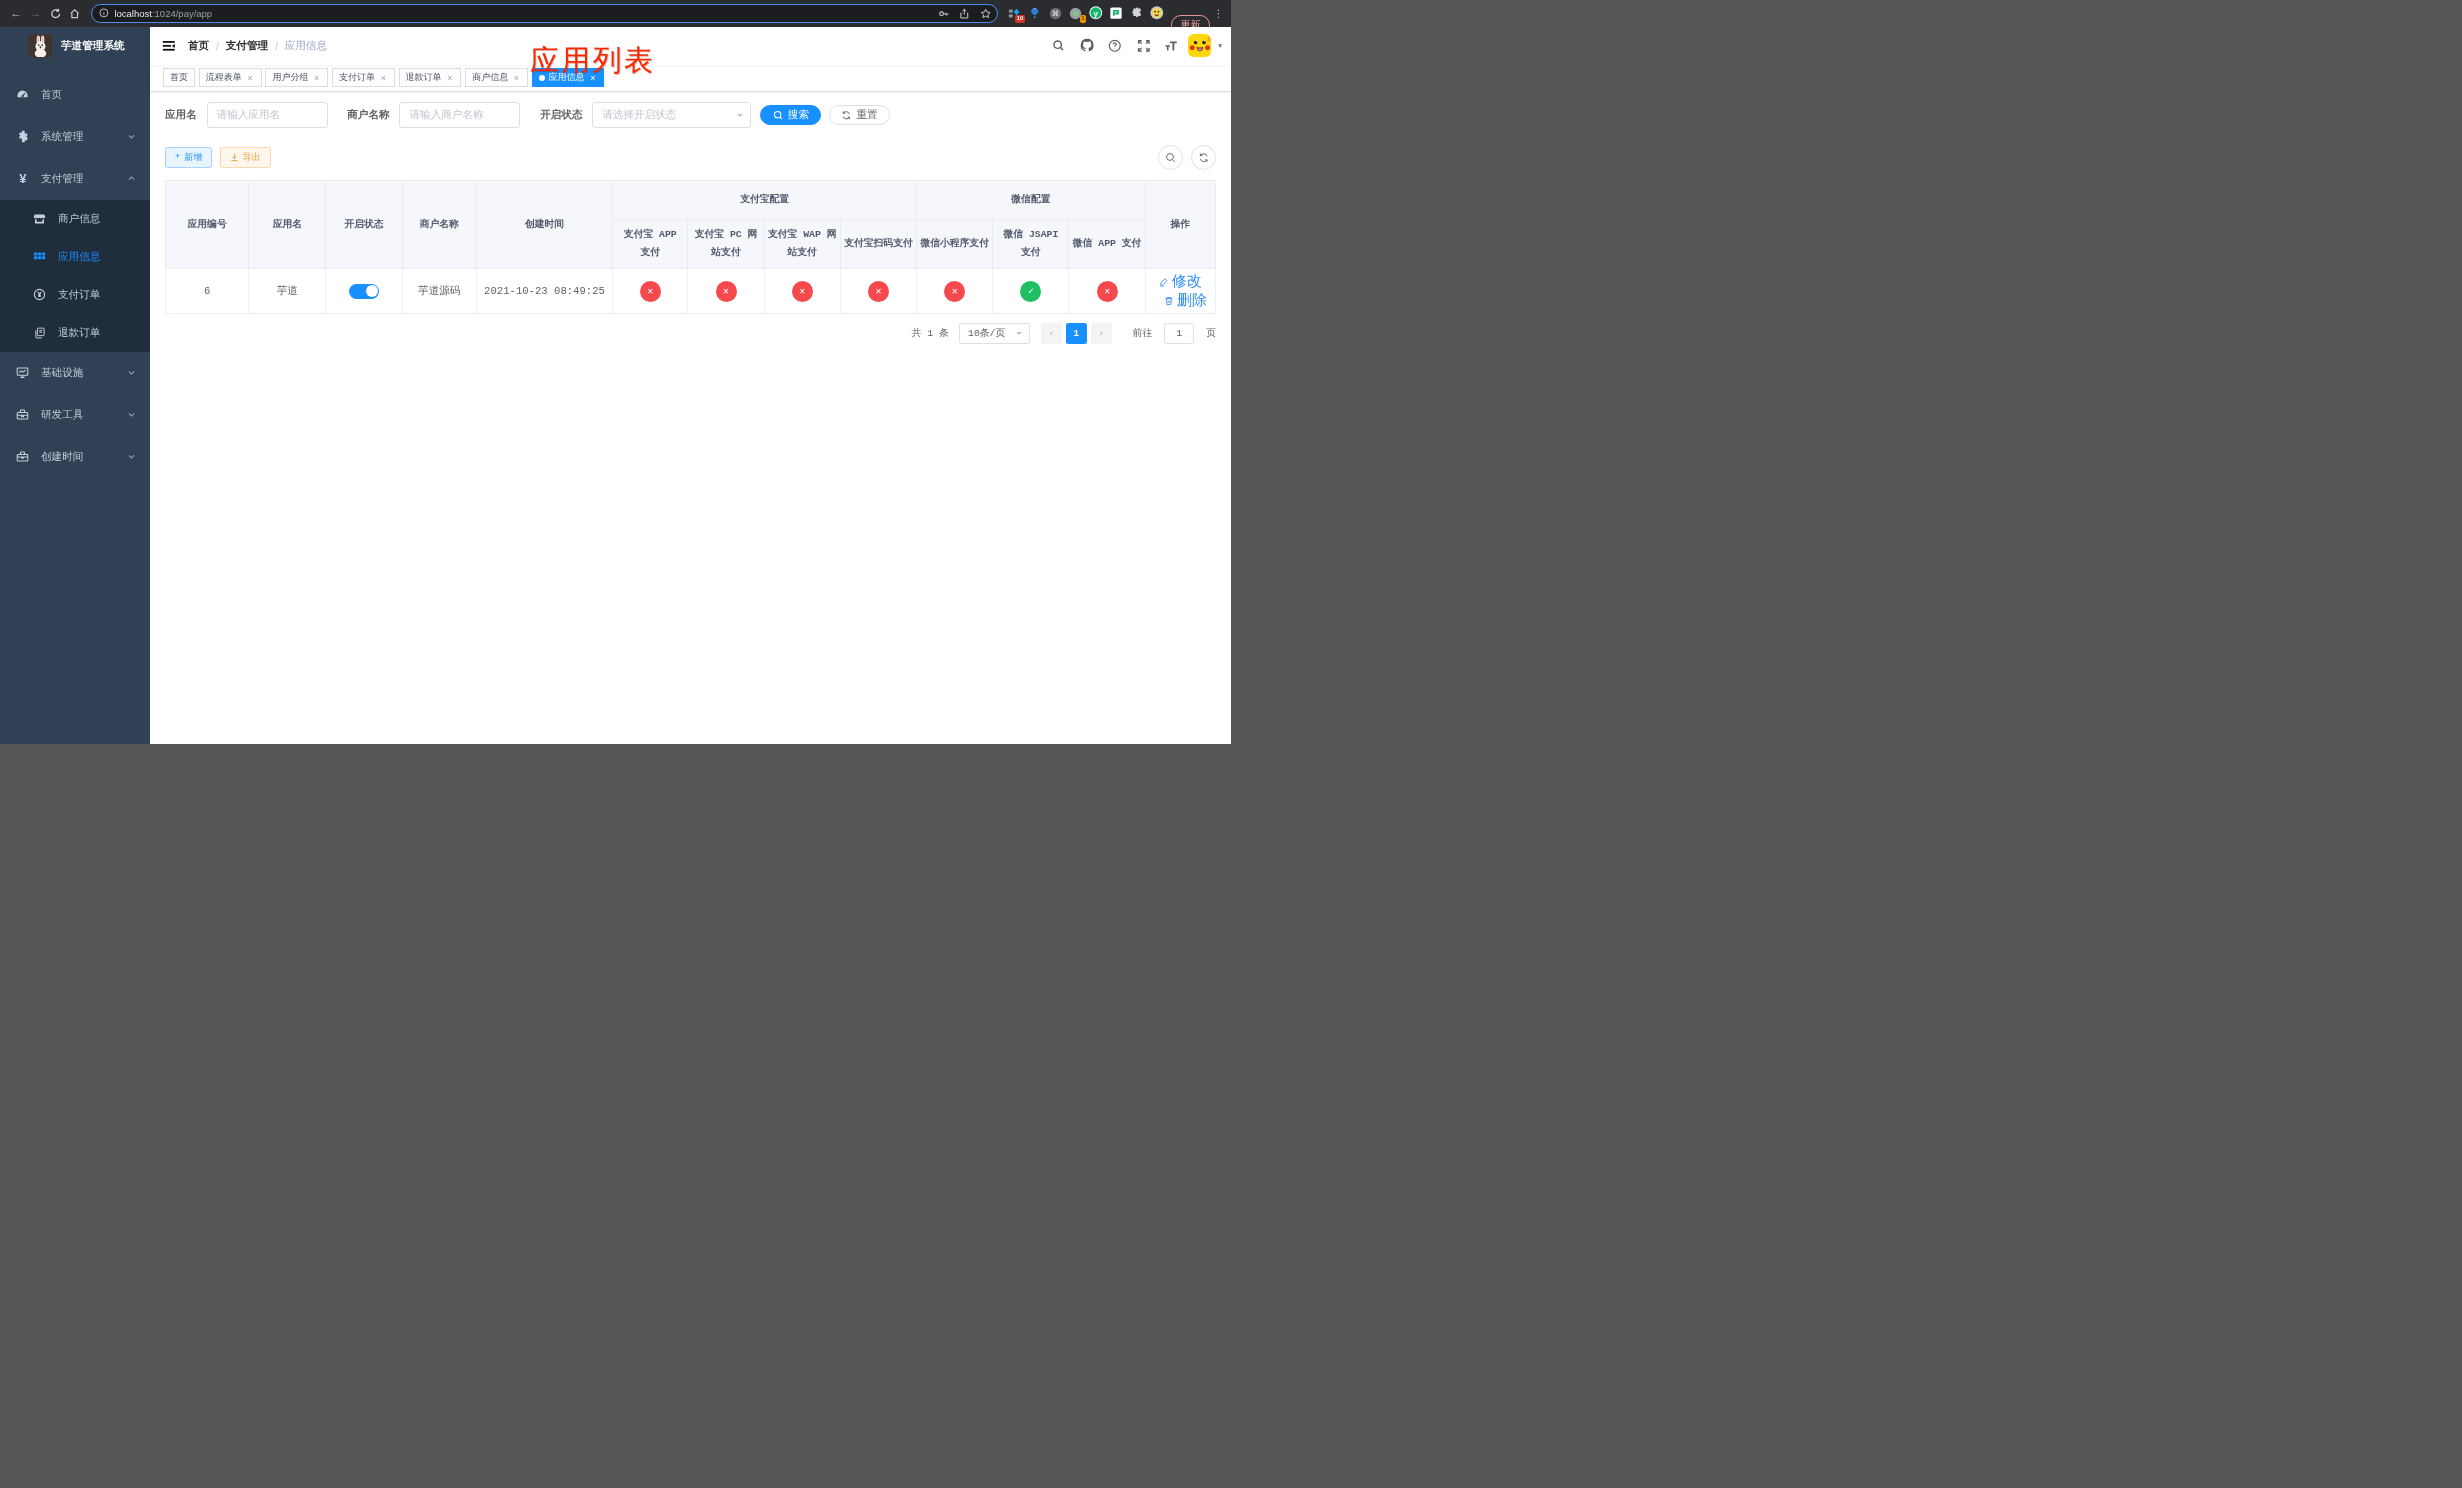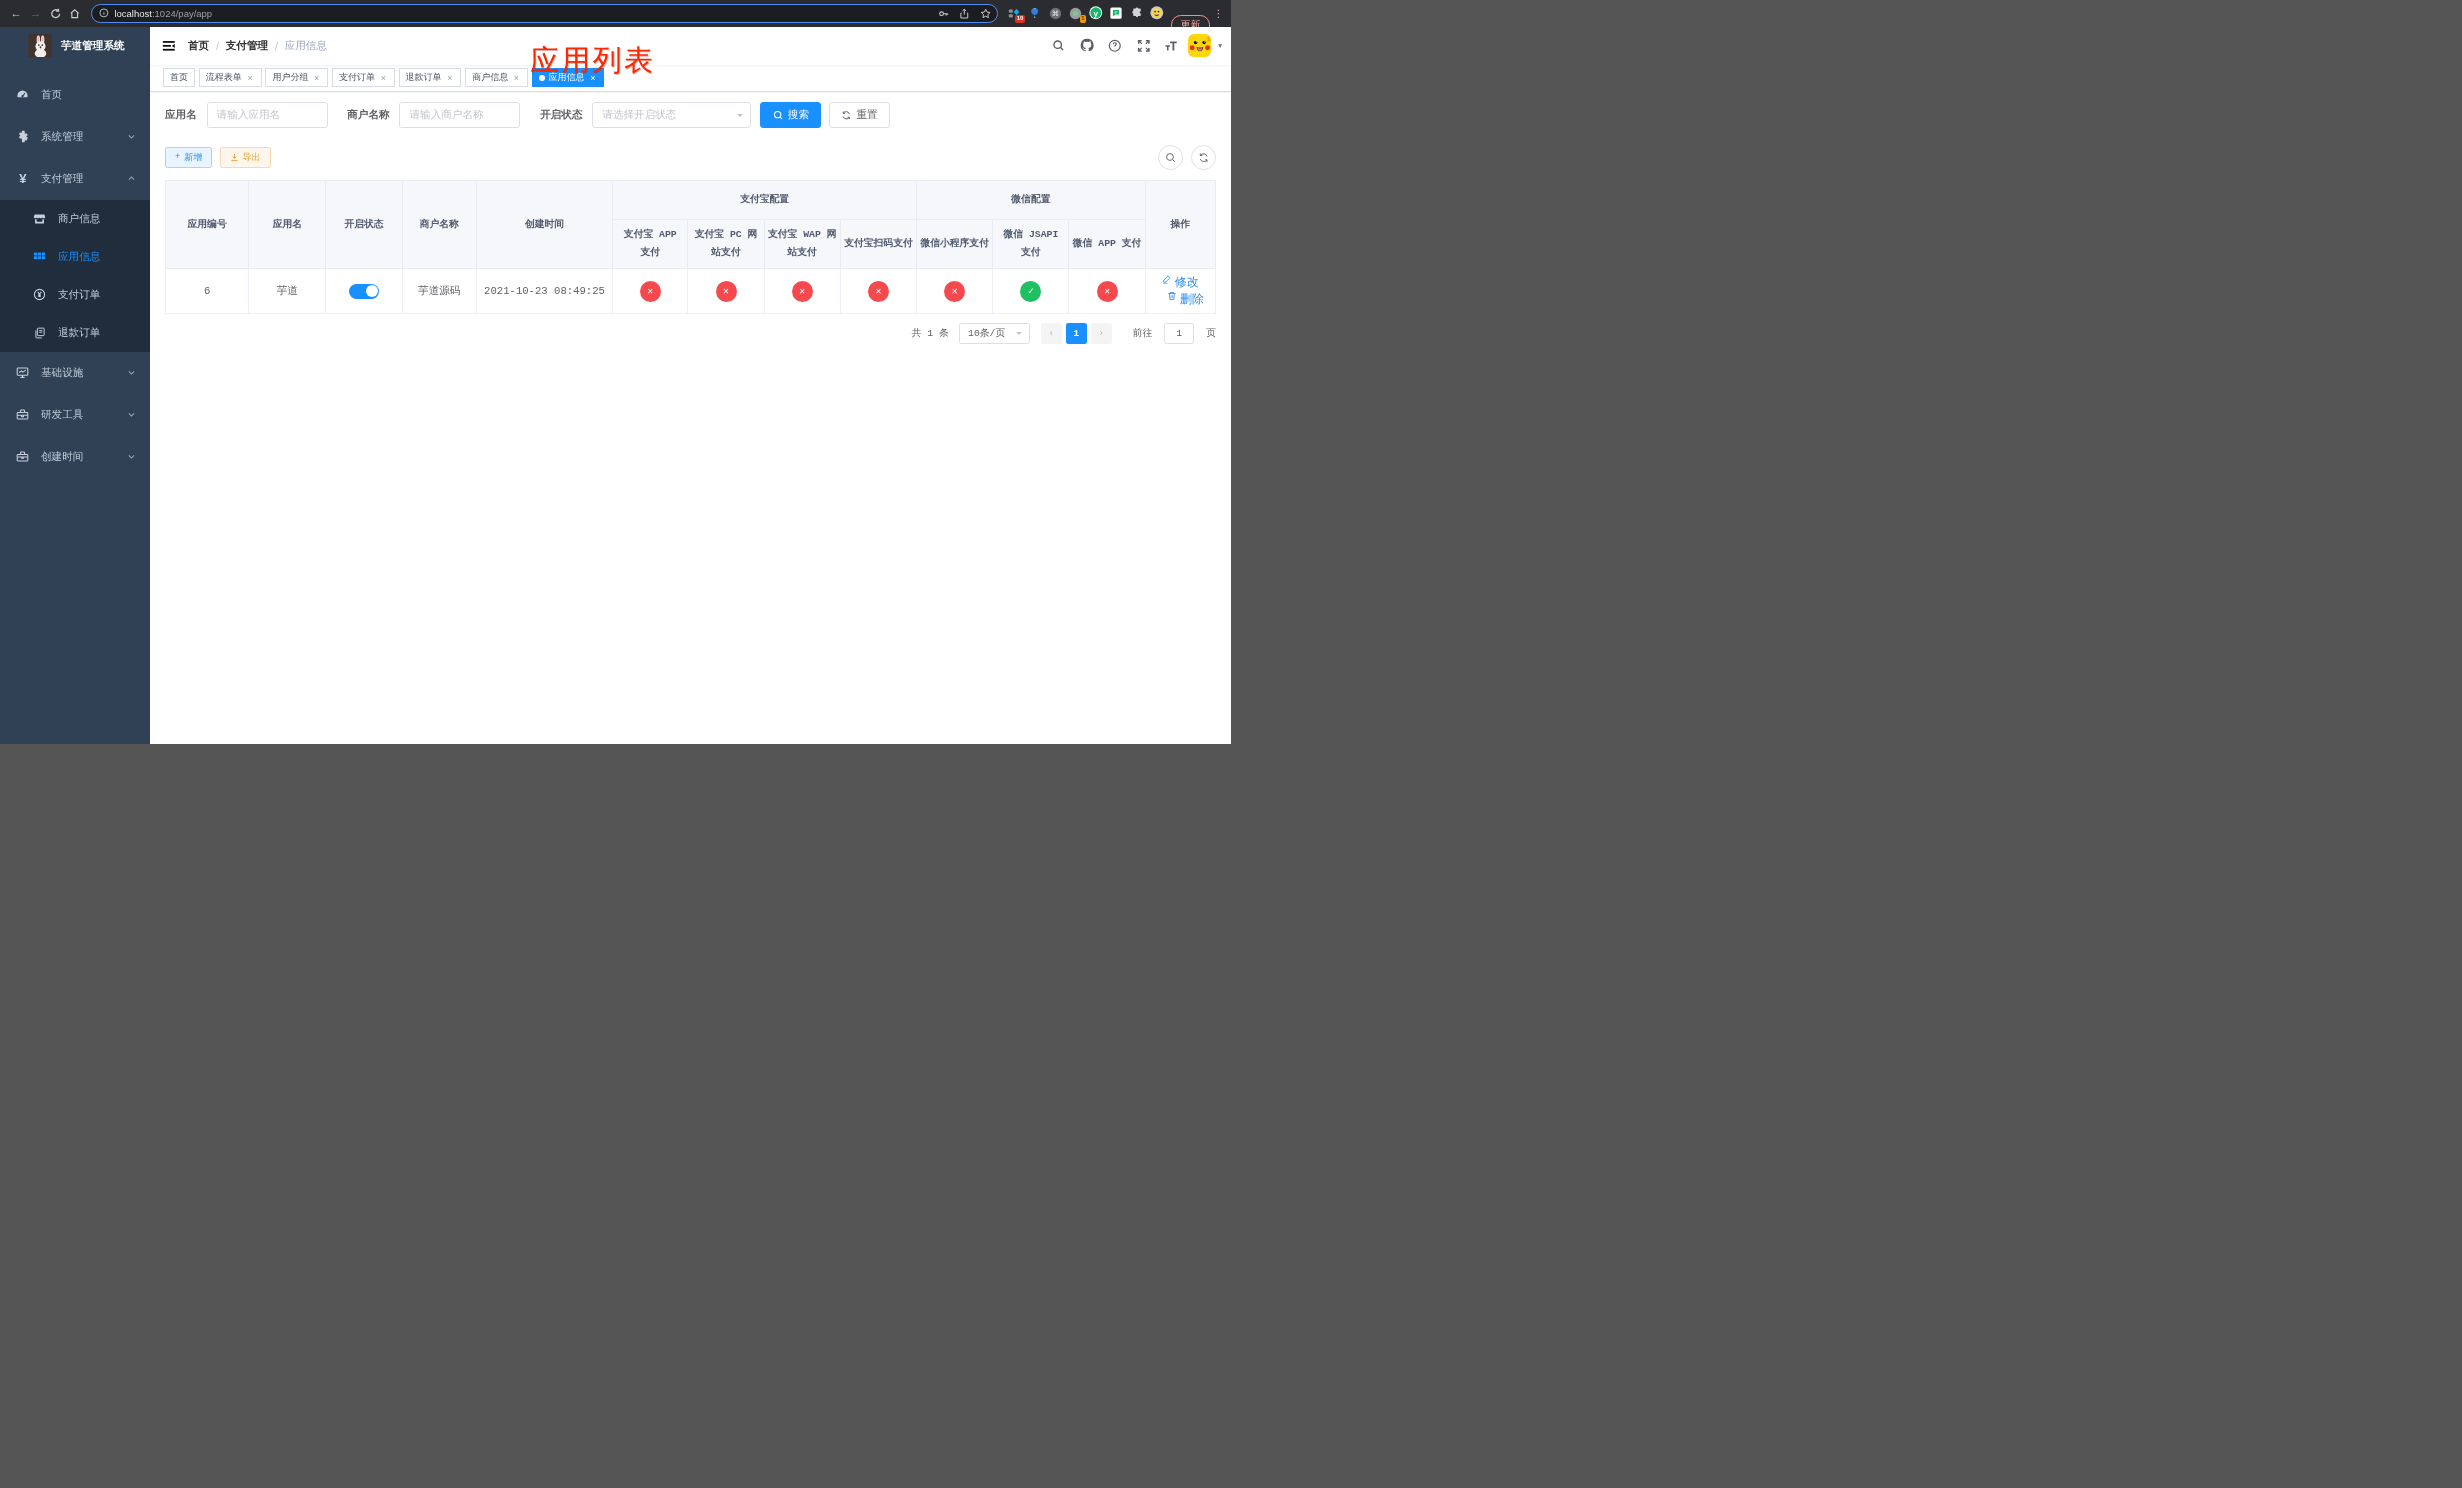--- a/index.html
+++ b/index.html
@@ -63,21 +63,21 @@
   .filter{display:flex;align-items:center;}
   .f-label{font-size:10.6px;font-weight:700;color:#606266;margin-right:9.8px;white-space:nowrap;}
   .f-input{width:121px;height:26px;box-sizing:border-box;border:0.8px solid #dcdfe6;border-radius:3px;padding:0 9px;
            font-size:10.6px;color:#606266;outline:none;font-family:inherit;}
   .f-input::placeholder{color:#c0c4cc;}
   .f-sel{width:159px;height:26px;box-sizing:border-box;border:0.8px solid #dcdfe6;border-radius:3px;padding:0 19.7px 0 9px;
          font-size:10.6px;color:#c0c4cc;display:flex;align-items:center;position:relative;cursor:pointer;}
   .sel-caret{position:absolute;right:7.6px;top:50%;margin-top:-1.5px;width:0;height:0;border-left:3.4px solid transparent;
              border-right:3.4px solid transparent;border-top:3.8px solid #c0c4cc;}
   .gap26{width:19.7px;flex:0 0 19.7px;}
-  .btn{height:26px;box-sizing:border-box;border-radius:3px;font-size:10.6px;display:inline-flex;align-items:center;gap:4.5px;
+  .btn{height:20px;box-sizing:border-box;border-radius:12px;font-size:10.6px;display:inline-flex;align-items:center;gap:4.5px;
        padding:0 11.4px;cursor:pointer;border:0.8px solid transparent;font-family:inherit;}
   .btn-primary{background:#1890ff;color:#fff;border-color:#1890ff;margin-left:9px;}
   .btn-default{background:#fff;color:#606266;border-color:#dcdfe6;margin-left:7.6px;}
   
   .toolbar{display:flex;align-items:center;margin-top:16.7px;}
   .btn-sm{height:21px;padding:0 9px;font-size:9px;border-radius:2.3px;display:inline-flex;align-items:center;gap:3.8px;
           cursor:pointer;box-sizing:border-box;font-family:inherit;}
   .plain-blue{background:#e8f4ff;border:0.8px solid #a9d3ff;color:#1890ff;}
   .plain-warn{background:#fdf6ec;border:0.8px solid #f5dab1;color:#e6a23c;margin-left:7.6px;}
   .tool-right{margin-left:auto;display:flex;gap:7.6px;}
@@ -91,21 +91,21 @@
   .grid tr.s-row th{height:42px;}
   .grid td{border:0.8px solid #eceff5;height:42px;text-align:center;font-size:10.6px;color:#606266;background:#fff;}
   .switch{width:30px;height:15px;border-radius:7.6px;background:#dcdfe6;display:inline-block;position:relative;cursor:pointer;vertical-align:middle;}
   .switch .knob{position:absolute;top:1.5px;left:1.5px;width:12px;height:12px;border-radius:50%;background:#fff;}
   .switch.on{background:#1890ff;}
   .switch.on .knob{left:auto;right:1.5px;}
   .flag{width:21px;height:21px;border-radius:50%;display:inline-flex;align-items:center;justify-content:center;
         color:#fff;font-size:9.8px;font-weight:700;}
   .flag.no{background:#f5494d;}
   .flag.ok{background:#1fbf62;}
-  .op-link{color:#2e8cf0;font-size:12px;display:inline-flex;align-items:flex-start;gap:3px;cursor:pointer;}
+  .op-link{color:#2e8cf0;font-size:15px;display:inline-flex;align-items:center;gap:3px;cursor:pointer;}
   .op-link + .op-link{margin-left:10.6px;}
   
   .pager{display:flex;align-items:center;justify-content:flex-end;margin-top:9px;width:1051px;color:#606266;font-size:9.8px;}
   .pg-total{margin-right:10.6px;}
   .pg-size{width:71px;height:21px;box-sizing:border-box;border:0.8px solid #dcdfe6;border-radius:2.3px;display:flex;
            align-items:center;justify-content:center;gap:10.6px;position:relative;cursor:pointer;color:#606266;}
   .pg-size .sel-caret{position:static;margin:0;}
   .pg-btn{width:21px;height:21px;border-radius:2.3px;background:#f4f4f5;display:flex;align-items:center;justify-content:center;
           color:#a8abb2;font-size:9.8px;cursor:pointer;}
   .pg-prev{margin-left:10.6px;}

